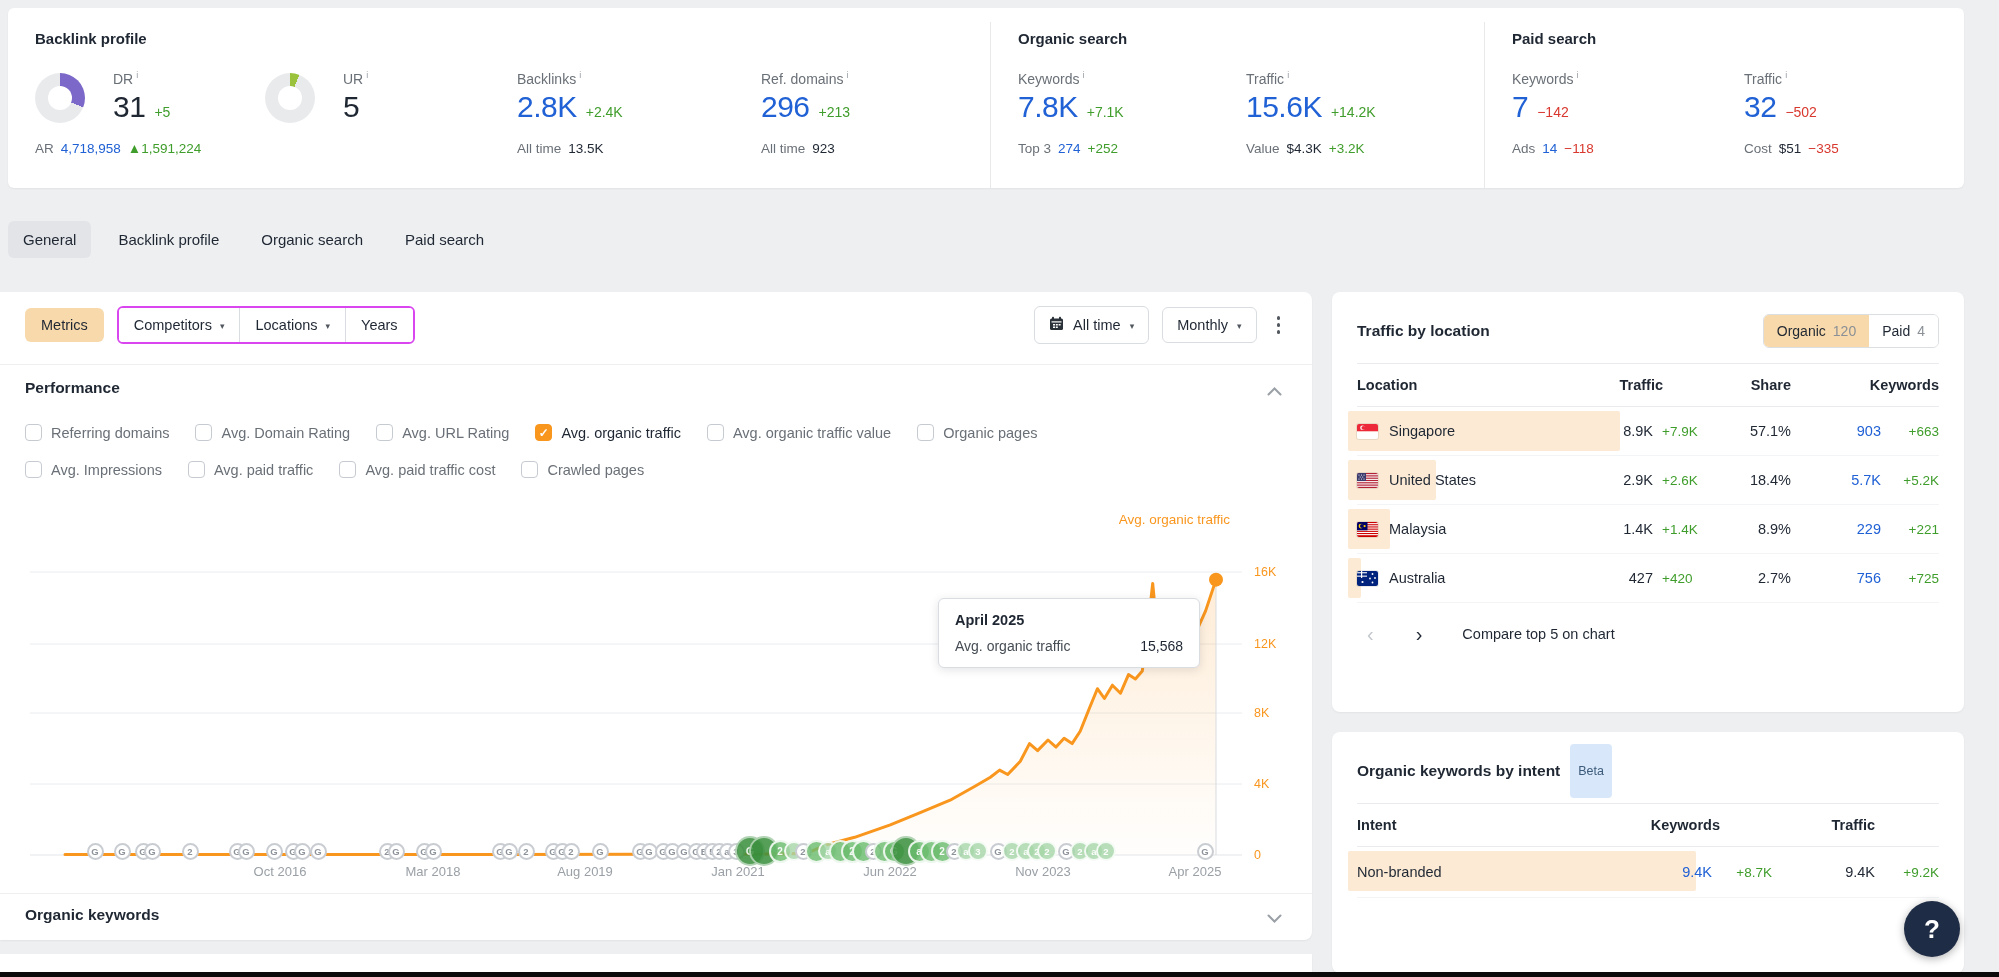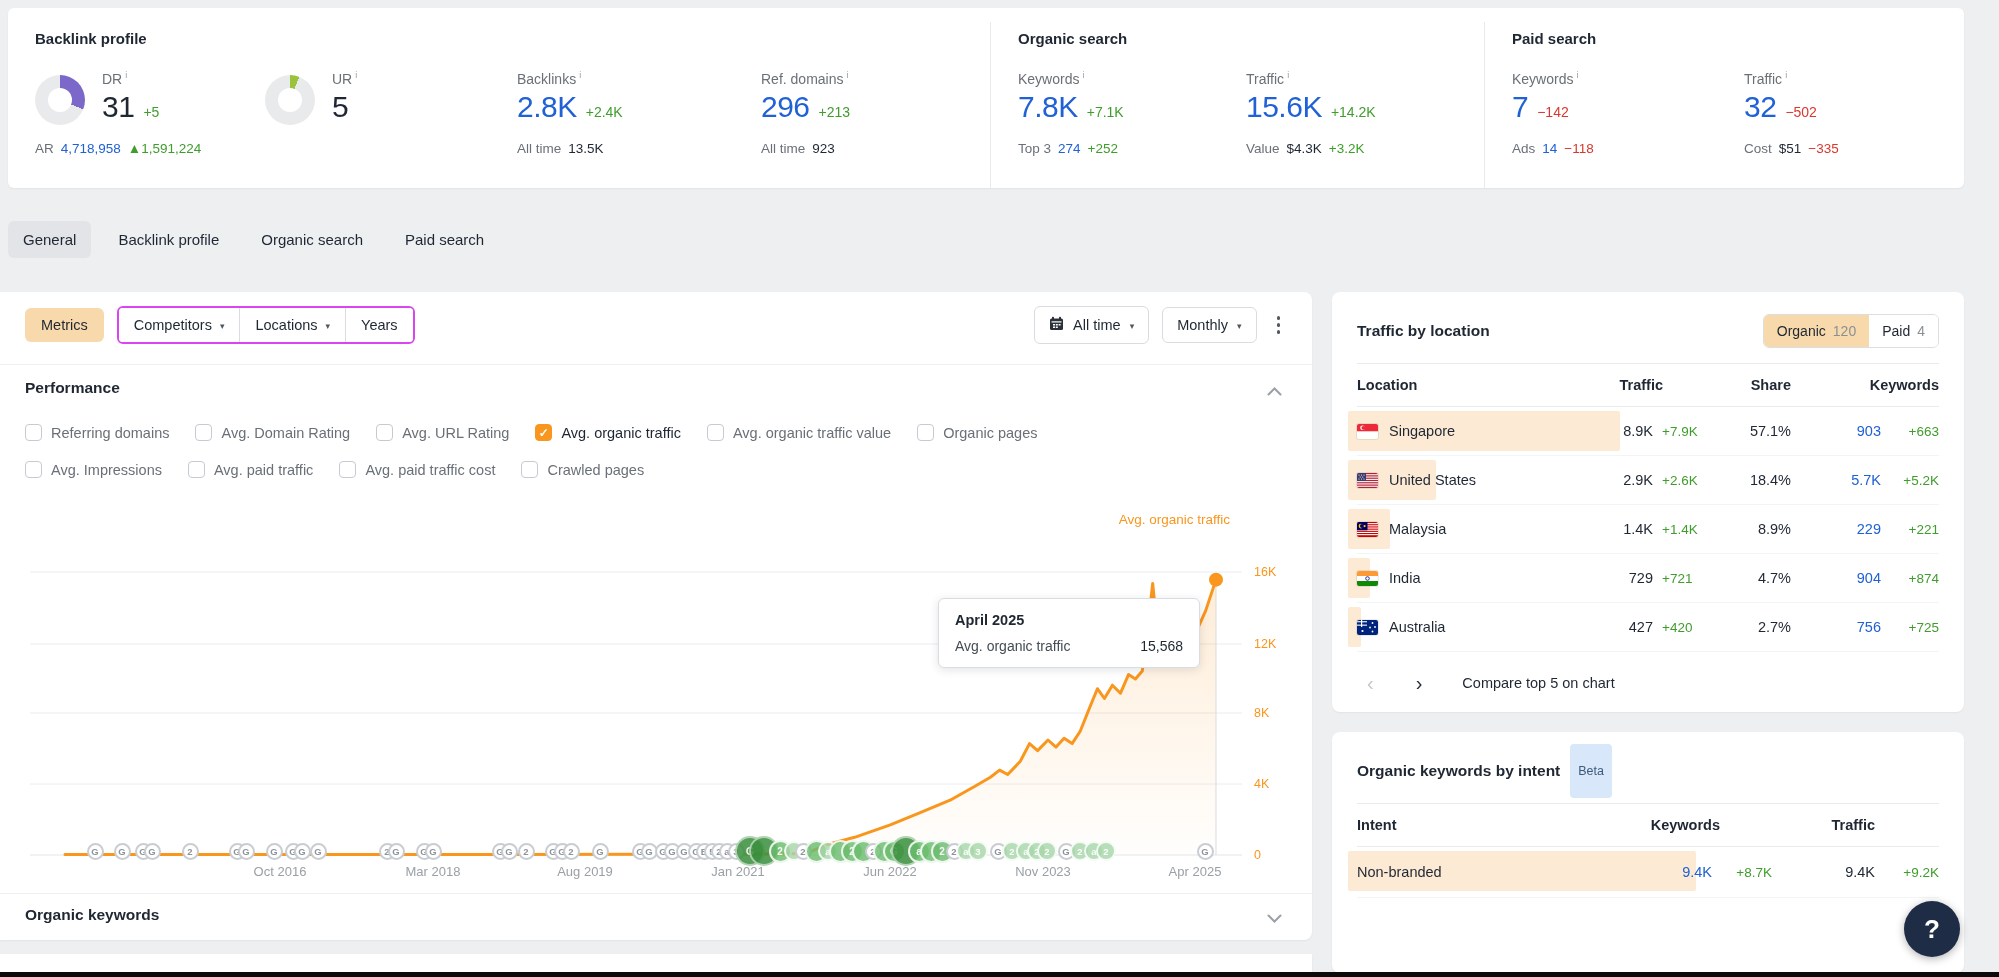--- a/index.html
+++ b/index.html
@@ -14,21 +14,21 @@
   .tb-section:nth-child(2){width:494px}
   .tb-section:nth-child(3){width:480px}
   .tb-section + .tb-section{border-left:1px solid #e7e9eb}
   .tb-title{font-weight:700;font-size:15px;margin-bottom:24px}
   .tb-metrics{display:flex}
   .tb-section:nth-child(1) .metric:nth-child(1){width:230px}
   .tb-section:nth-child(1) .metric:nth-child(2){width:252px}
   .tb-section:nth-child(1) .metric:nth-child(3){width:244px}
   .tb-section:nth-child(2) .metric:nth-child(1){width:228px}
   .tb-section:nth-child(3) .metric:nth-child(1){width:232px}
-  .metric-top{display:flex;gap:17px;align-items:flex-end}
+  .metric-top{display:flex;gap:28px;align-items:center}
   .donut{width:50px;height:50px;border-radius:50%;position:relative;flex:0 0 auto}
   .donut::after{content:"";position:absolute;inset:13px;background:#fff;border-radius:50%}
   .metric-label{font-size:14px;color:#6a7077;display:flex;align-items:flex-start}
   .info-i{font-size:9px;color:#9aa0a6;margin-left:3px;line-height:1}
   .metric-value-row{display:flex;align-items:baseline;gap:9px;margin-top:3px}
   .metric-value{font-size:30px;line-height:1.15;letter-spacing:-.5px}
   .v-dark{color:#1f2733}.v-blue{color:#2061d5}
   .metric-delta{font-size:14px}
   .s-green{color:#3f9d2b}.s-red{color:#d8382e}.s-gray{color:#6a7077}.s-dark{color:#1f2733}.s-blue{color:#2061d5}
   .metric-sub{margin-top:16px;font-size:13.5px;display:flex;gap:7px;align-items:center}
@@ -611,41 +611,20 @@
           <span class="pv">1.4K</span>
           <span class="pd">+1.4K</span>
         </div>
         <div class="share-cell zc">8.9%</div>
         <div class="pair kw-pair zc">
           <span class="pv">229</span>
           <span class="pd">+221</span>
         </div>
       </div>
       <div class="drow loc-grid">
-        <div class="rbar" style="width: 22px;"></div>
-        <div class="loc-name zc">
-          <span class="flag"><svg width="21" height="15">
-              <rect width="21" height="5" fill="#f93"></rect>
-              <rect y="5" width="21" height="5" fill="#fff"></rect>
-              <rect y="10" width="21" height="5" fill="#128807"></rect>
-              <circle cx="10.5" cy="7.5" r="1.8" fill="none" stroke="#008" stroke-width="0.8"></circle>
-            </svg></span>
-          <span>India</span>
-        </div>
-        <div class="pair traffic-pair zc">
-          <span class="pv">729</span>
-          <span class="pd">+721</span>
-        </div>
-        <div class="share-cell zc">4.7%</div>
-        <div class="pair kw-pair zc">
-          <span class="pv">904</span>
-          <span class="pd">+874</span>
-        </div>
-      </div>
-      <div class="drow loc-grid">
         <div class="rbar" style="width: 13px;"></div>
         <div class="loc-name zc">
           <span class="flag"><svg width="21" height="15">
               <rect width="21" height="15" fill="#00247d"></rect>
               <g fill="#fff">
                 <rect y="1.2" width="10" height="1.1"></rect>
                 <rect y="4.6" width="10" height="1.1"></rect>
                 <rect x="4" y="0" width="1.2" height="7"></rect>
               </g>
               <g fill="#fff">

